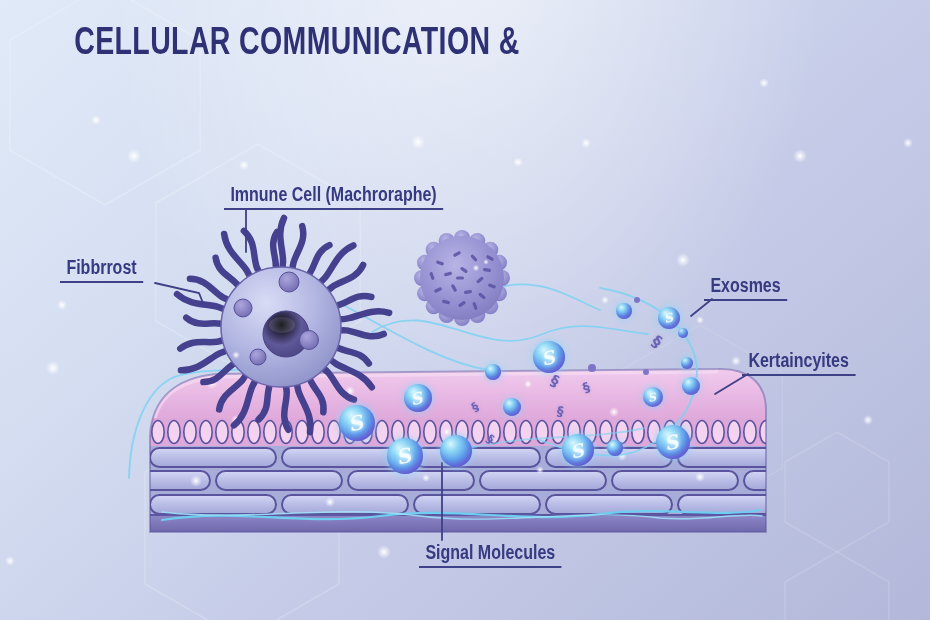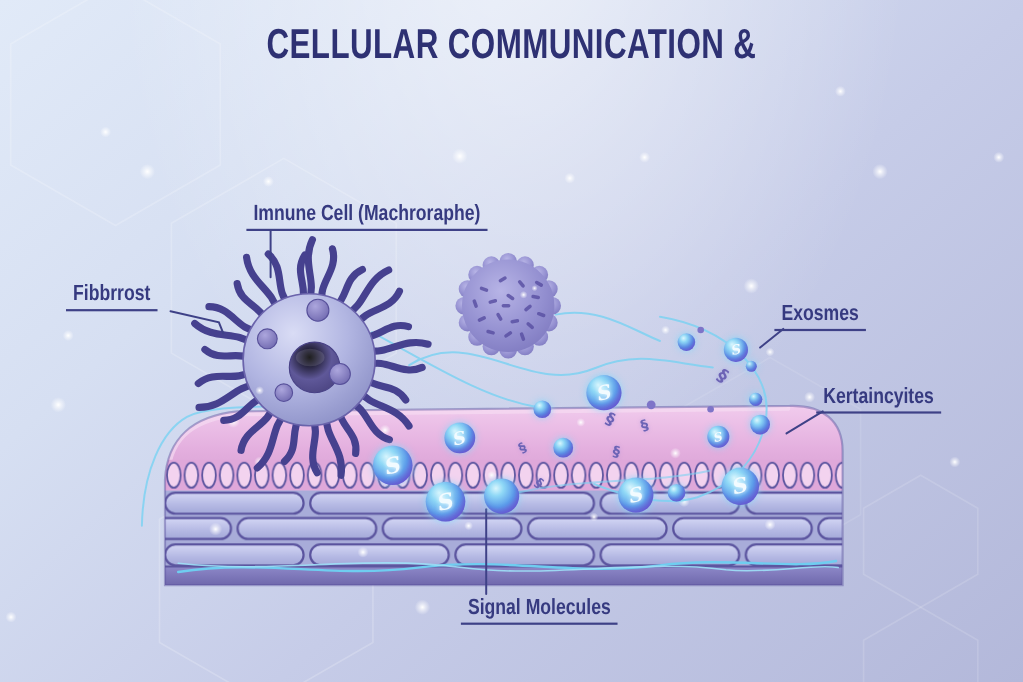--- a/index.html
+++ b/index.html
@@ -5,21 +5,21 @@
   html,body{margin:0;padding:0;}
   .stage{
     position:relative; width:930px; height:620px; overflow:hidden;
     font-family:"Liberation Sans", sans-serif;
     background:
       radial-gradient(ellipse at 50% -12%, rgba(255,255,255,.55), rgba(255,255,255,0) 55%),
       linear-gradient(138deg,#e1eaf8 0%, #d6dff2 28%, #c6cce8 58%, #b3b8da 100%);
   }
   svg.scene{position:absolute;left:0;top:0;}
   
-  .title{position:absolute; left:0; right:0; top:24px; text-align:center; color:#2e3173;}
+  .title{position:absolute; left:0; right:0; top:24px; text-align:left; color:#2e3173;}
   .title .tline{font-weight:700; font-size:38px; line-height:35px; letter-spacing:.5px;}
   .title .tline span{display:inline-block; transform:scaleX(.75); transform-origin:center top; white-space:nowrap;}
   
   .lab{
     position:absolute; color:#363a80; font-weight:700; font-size:20px; line-height:22px;
     padding:0 8px 3px 8px; border-bottom:2px solid #3e4187; white-space:nowrap;
     transform:scaleX(.8); transform-origin:left top;
   }
   
   .exo{

